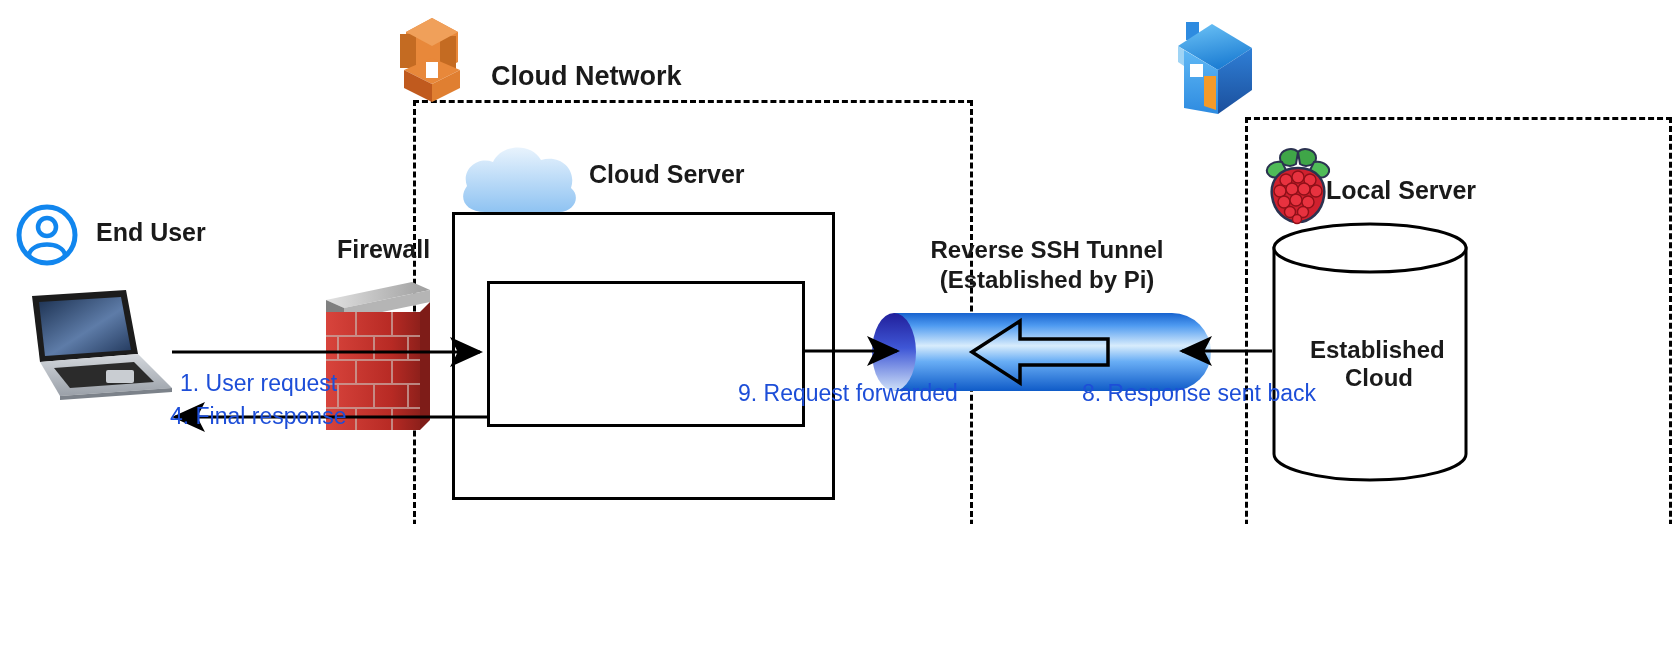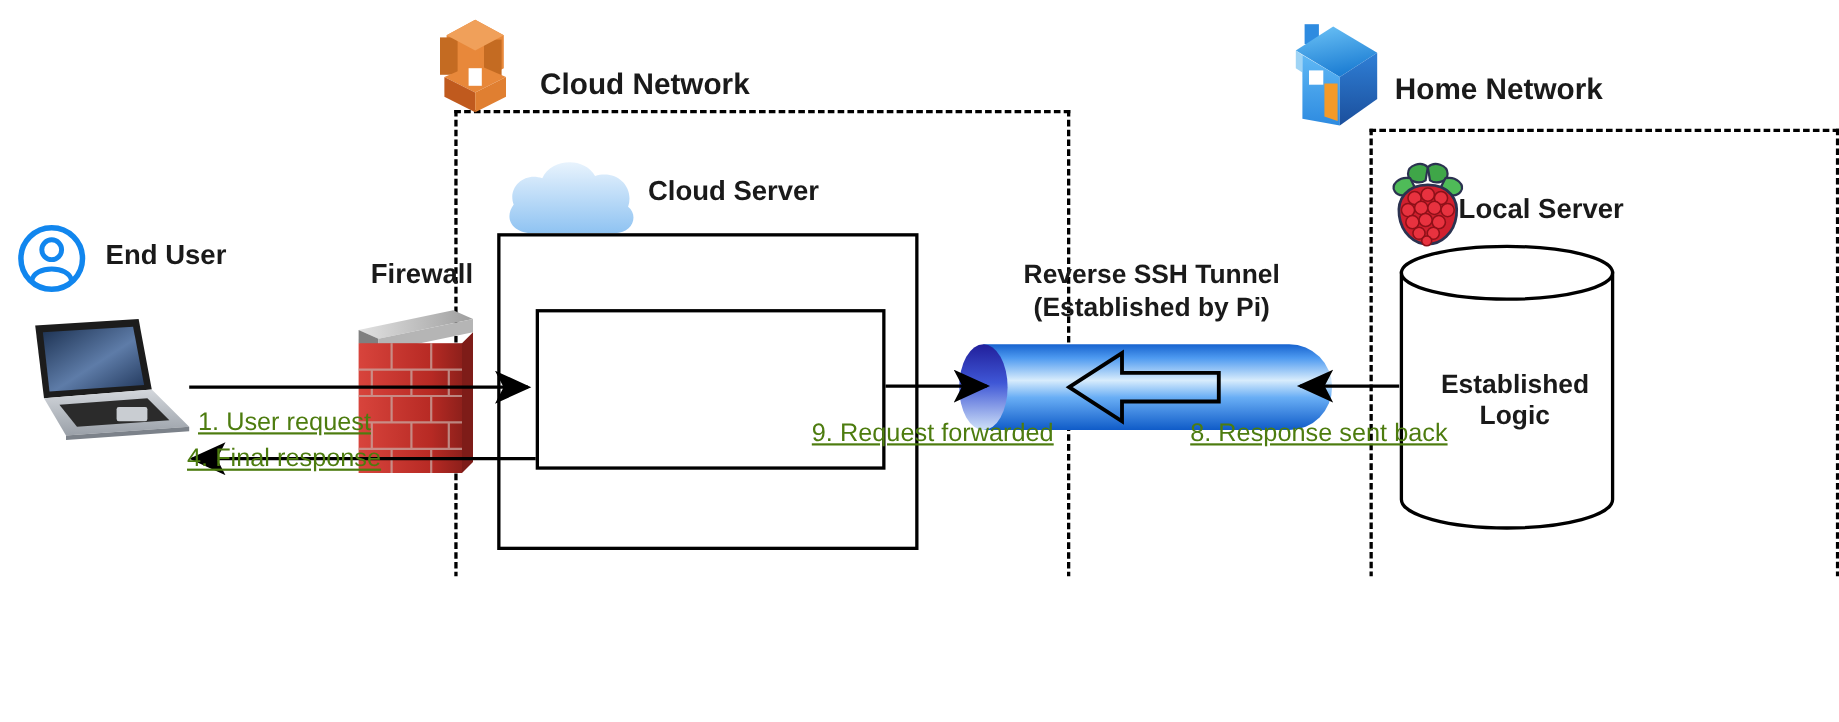--- a/index.html
+++ b/index.html
@@ -33,23 +33,22 @@
 
   
   .lbl-bold {
     font-weight: bold;
     color: #1a1a1a;
     white-space: nowrap;
     line-height: 1.18;
   }
   .lbl-reg {
     font-weight: normal;
-    color: #4d7c0f;
+    color: #1d4ed8;
     white-space: nowrap;
-    text-decoration: underline;
   }
   .zone-title { font-size: 27px; }
   .node-title { font-size: 25px; }
   .box-title  { font-size: 24px; }
   .step-lbl   { font-size: 23px; }
   .tunnel-title {
     font-size: 24px;
     text-align: center;
     line-height: 1.24;
   }
@@ -98,21 +97,20 @@
       </defs>
       <rect x="16" y="4" width="13" height="18" fill="#2E8BE0"></rect>
       <polygon points="42,6 82,30 48,52 8,28" fill="url(#roofGrad)"></polygon>
       <polygon points="8,28 8,44 14,48 14,32" fill="#9FD4F5"></polygon>
       <polygon points="14,32 14,90 48,96 48,52" fill="url(#frontGrad)"></polygon>
       <polygon points="48,52 82,30 82,72 48,96" fill="url(#sideGrad)"></polygon>
       <rect x="20" y="46" width="13" height="13" fill="#FFFFFF"></rect>
       <polygon points="34,58 46,58 46,92 34,88" fill="#F49A28"></polygon>
     </svg>
   </div>
-  <div class="abs lbl-bold zone-title" style="left:1268px; top:66px;">Home Network</div>
 
   <div class="abs" style="left:15px; top:203px; width:64px; height:64px;">
     <svg width="64" height="64" viewBox="0 0 64 64">
       <circle cx="32" cy="32" r="28" fill="none" stroke="#1186EE" stroke-width="5"></circle>
       <circle cx="32" cy="24" r="9" fill="none" stroke="#1186EE" stroke-width="4.5"></circle>
       <path d="M14 52 C16 38 48 38 50 52" fill="none" stroke="#1186EE" stroke-width="4.5"></path>
     </svg>
   </div>
   <div class="abs lbl-bold node-title" style="left:96px; top:218px;">End User</div>
 
@@ -229,21 +227,21 @@
   </div>
   <div class="abs lbl-bold node-title" style="left:1326px; top:176px;">Local Server</div>
 
   <div class="abs" style="left:1270px; top:222px; width:200px; height:258px;">
     <svg width="200" height="258" viewBox="0 0 200 258">
       <path d="M4 26 L4 232 A96 26 0 0 0 196 232 L196 26 Z" fill="#FFFFFF" stroke="#000000" stroke-width="3"></path>
       <ellipse cx="100" cy="26" rx="96" ry="24" fill="#FFFFFF" stroke="#000000" stroke-width="3"></ellipse>
     </svg>
   </div>
   <div class="abs lbl-bold box-title" style="left:1310px; top:336px;">Established</div>
-  <div class="abs lbl-bold box-title" style="left:1345px; top:364px;">Logic</div>
+  <div class="abs lbl-bold box-title" style="left:1345px; top:364px;">Cloud</div>
 
   <div class="abs lbl-bold tunnel-title" style="left:916px; top:265px; width:262px;">(Established by Pi)</div>
   <div class="abs lbl-bold tunnel-title" style="left:916px; top:235px; width:262px;">Reverse SSH Tunnel</div>
 
   <div class="abs" style="left:872px; top:313px; width:340px; height:78px;">
     <svg width="340" height="78" viewBox="0 0 340 78">
       <defs>
         <linearGradient id="tubeGrad" x1="0" y1="0" x2="0" y2="1">
           <stop offset="0%" stop-color="#1763CF"></stop>
           <stop offset="16%" stop-color="#4E9AF0"></stop>

